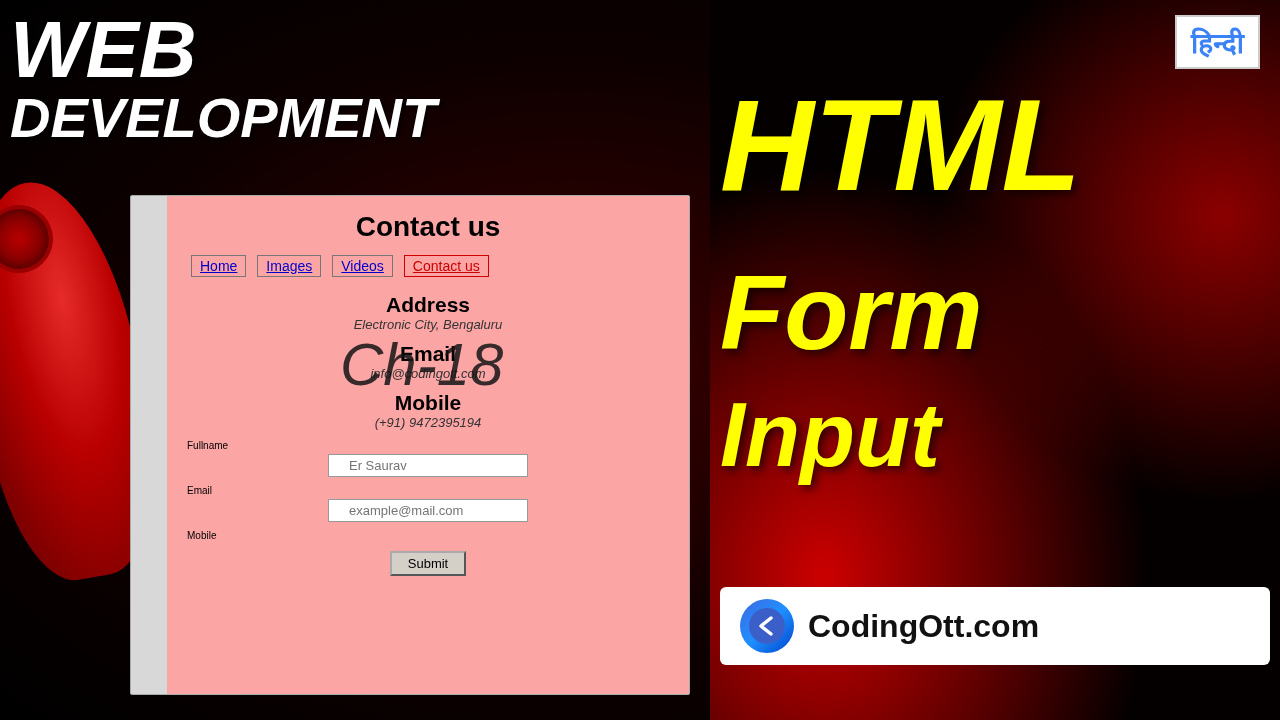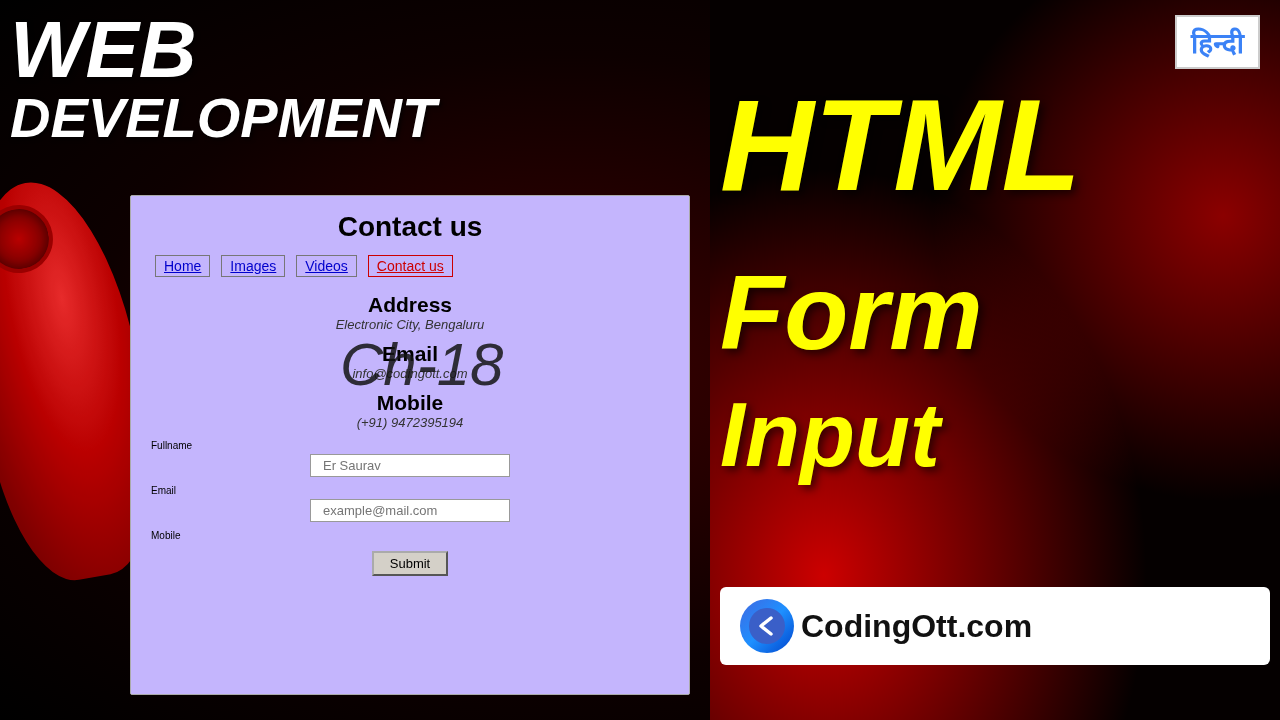--- a/index.html
+++ b/index.html
@@ -85,23 +85,24 @@
       width: 560px;
       height: 500px;
       background: #d8d8d8;
       border: 1px solid #aaa;
       border-radius: 2px;
       overflow: hidden;
     }
 
     .browser-content {
       padding: 15px 20px;
-      background: #c4b5fd;
+      background: #fca5a5;
       height: 100%;
       overflow: hidden;
+      margin-left: 36px;
     }
 
     .contact-heading {
       text-align: center;
       font-size: 28px;
       font-weight: bold;
       color: #000;
       margin-bottom: 12px;
     }
 
@@ -154,21 +155,21 @@
       font-size: 10px;
       color: #000;
       margin-bottom: 3px;
       margin-top: 8px;
     }
 
     .form-input {
       display: block;
       width: 200px;
       margin: 0 auto 4px auto;
-      padding: 3px 12px;
+      padding: 3px 20px;
       border: 1px solid #999;
       background: white;
       font-size: 13px;
       color: #555;
     }
 
     .submit-btn {
       display: block;
       margin: 10px auto 0 auto;
       padding: 3px 16px;
@@ -273,21 +274,21 @@
     .codingott-box {
       position: absolute;
       bottom: 55px;
       left: 10px;
       right: 10px;
       background: white;
       border-radius: 6px;
       padding: 12px 20px;
       display: flex;
       align-items: center;
-      gap: 7px;
+      gap: 14px;
       z-index: 5;
     }
 
     .codingott-logo {
       width: 54px;
       height: 54px;
       border-radius: 50%;
       background: linear-gradient(135deg, #4169e1 0%, #1e90ff 50%, #0044cc 100%);
       display: flex;
       align-items: center;

